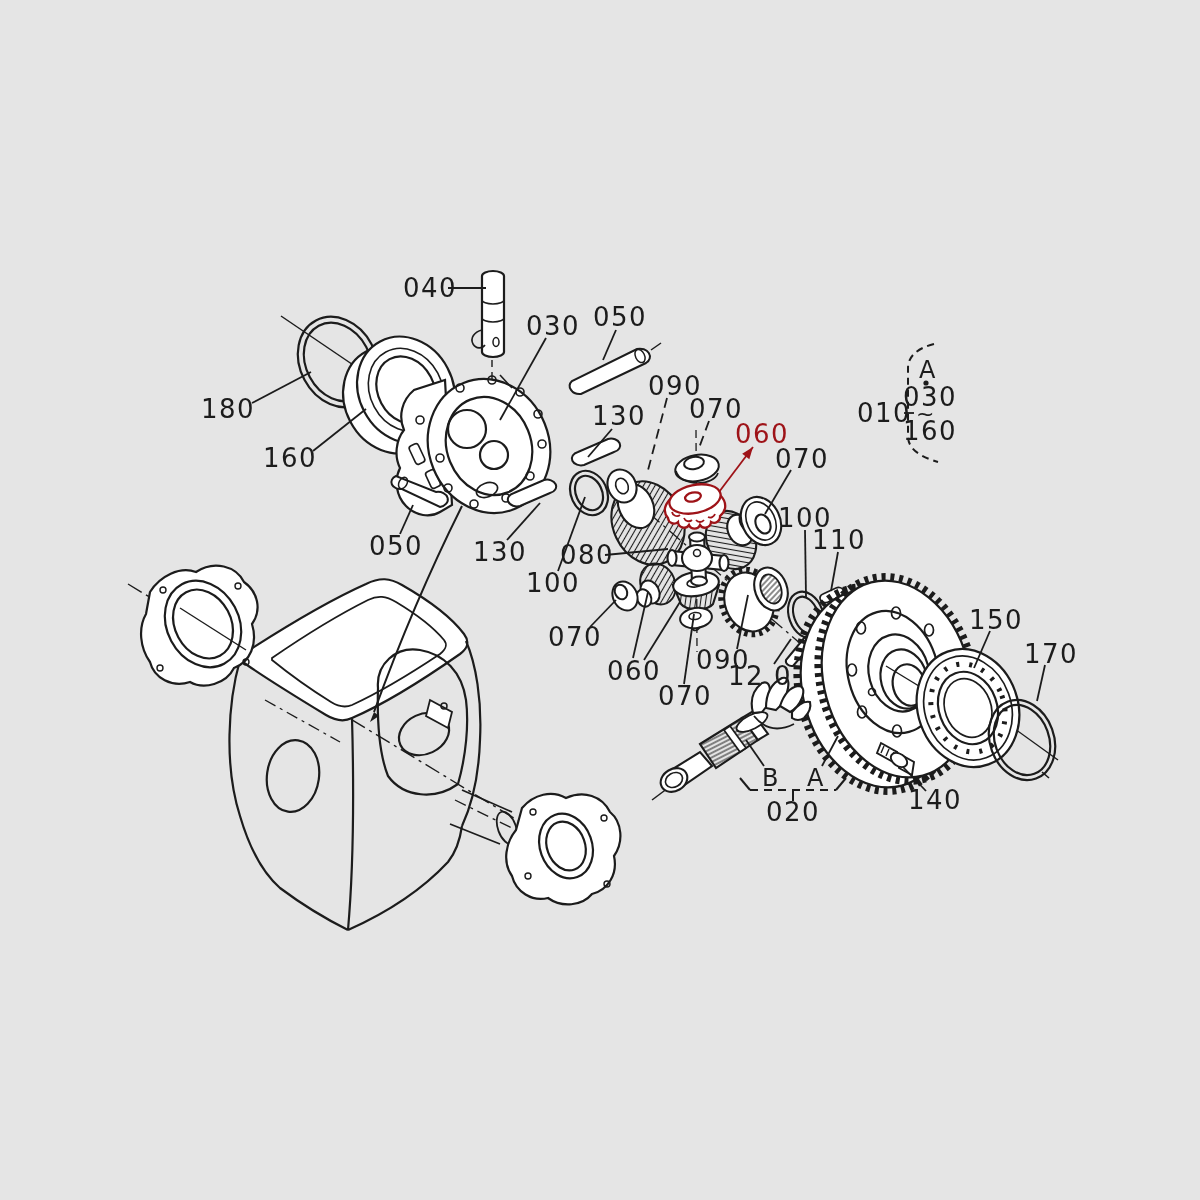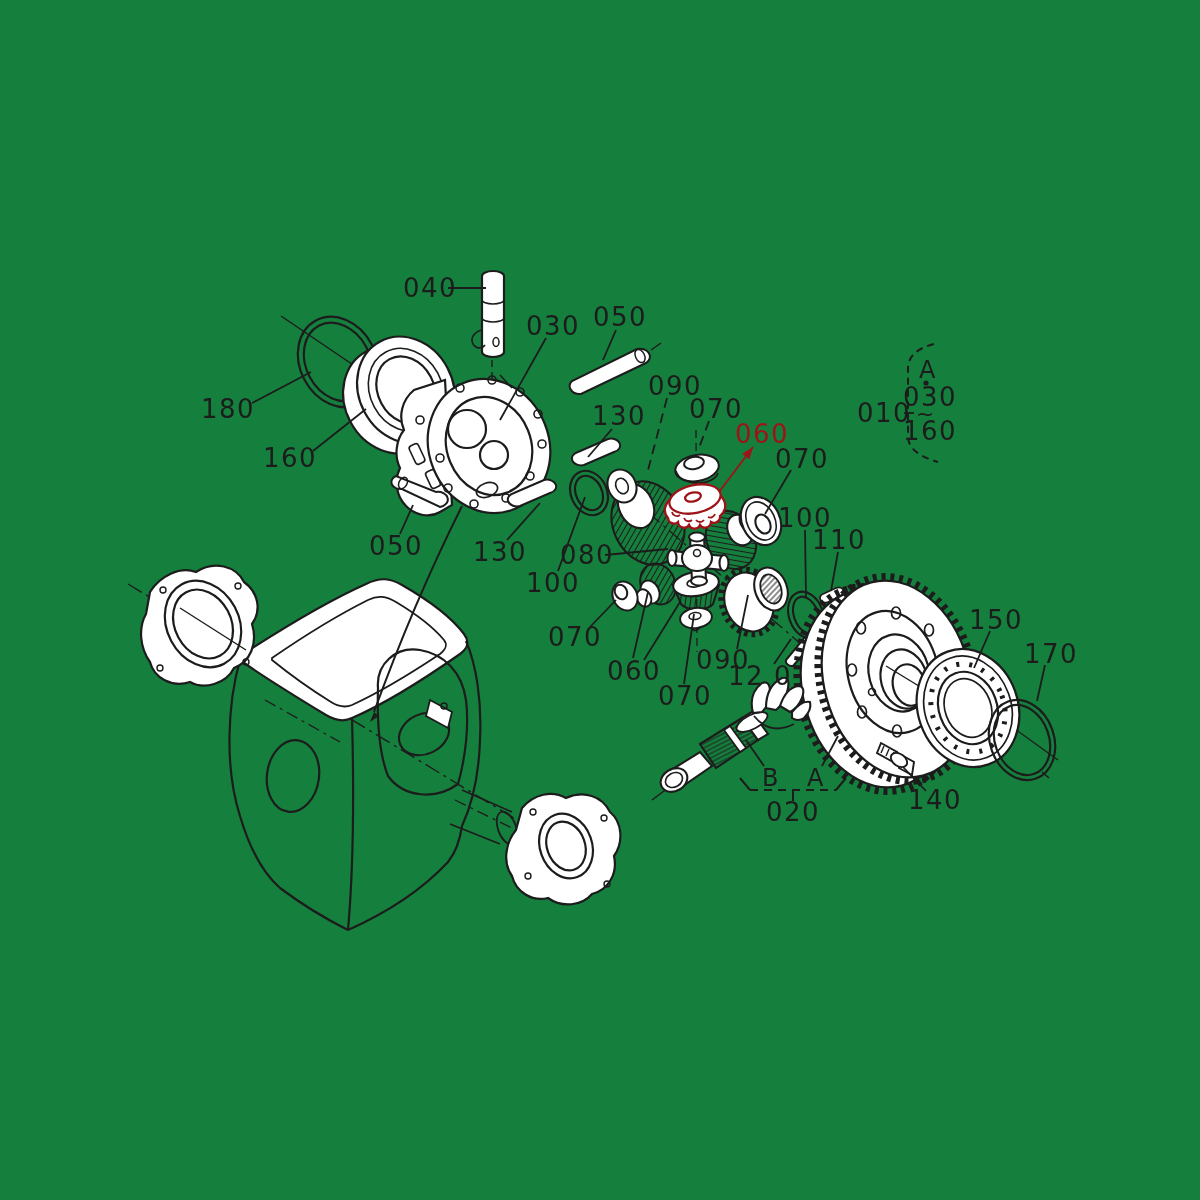--- a/index.html
+++ b/index.html
@@ -1,16 +1,16 @@
 <!DOCTYPE html>
 <html><head>
 <meta charset="utf-8">
 <style>
   html,body{margin:0;padding:0;background:#ffffff;}
-  .stage{width:1200px;height:1200px;position:relative;background:#15803d;overflow:hidden;}
+  .stage{width:1200px;height:1200px;position:relative;background:#e5e5e5;overflow:hidden;}
   svg{display:block;}
   text.callout{font-family:"DejaVu Sans","Liberation Sans",sans-serif;letter-spacing:1.5px;fill:#1c1c1c;}
   text.callout.red{fill:#9e1318;}
   .ln{stroke:#1c1c1c;fill:none;}
   .fw{fill:#ffffff;stroke:#1c1c1c;}
   .fn{fill:none;stroke:#1c1c1c;}
 </style>
 </head>
 <body>
 

